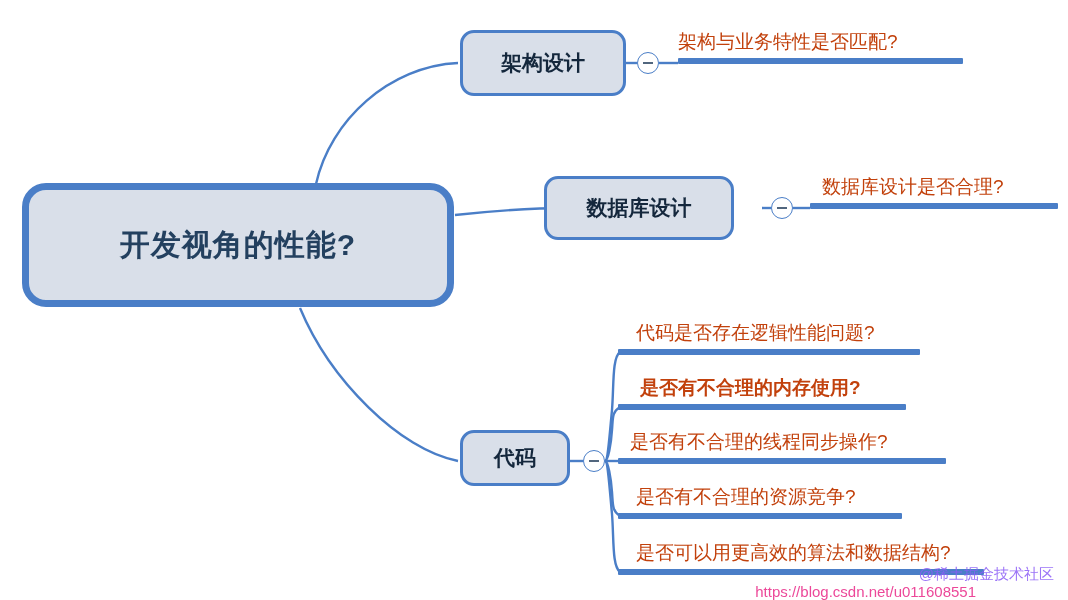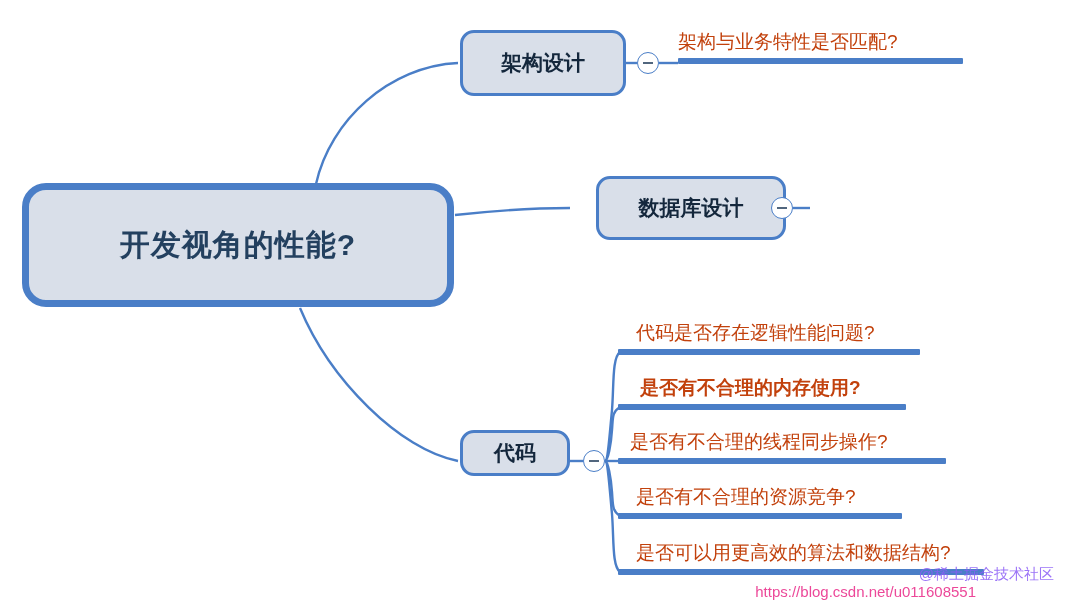--- a/index.html
+++ b/index.html
@@ -52,22 +52,22 @@
     letter-spacing: 1px;
     color: #23405f;
   }
   .node.branch {
     font-size: 21px;
     color: #14273c;
     border-width: 3px;
     border-radius: 14px;
   }
   .node.n-arch   { left: 460px; top: 30px;  width: 166px; height: 66px; }
-  .node.n-db     { left: 596px; top: 176px; width: 190px; height: 64px; align-items: center; }
-  .node.n-code   { left: 460px; top: 430px; width: 110px; height: 46px; }
+  .node.n-db     { left: 544px; top: 176px; width: 190px; height: 64px; align-items: center; }
+  .node.n-code   { left: 460px; top: 430px; width: 110px; height: 56px; }
 
   
   .toggle {
     position: absolute;
     width: 22px;
     height: 22px;
     box-sizing: border-box;
     border: 1.6px solid #4a7ec7;
     border-radius: 50%;
     background: #ffffff;
@@ -168,20 +168,24 @@
     <span class="leaf-bar" style="width:285px;"></span>
   </div>
 
   <div class="node branch n-db">
     <span>数据库设计</span>
   </div>
   <div class="toggle" style="left:771px; top:197px;">
       <i></i>
     </div>
 
+  <div class="leaf" style="left:810px; top:171px; width:248px; height:38px;">
+    <span class="leaf-text" style="left:12px;">数据库设计是否合理?</span>
+    <span class="leaf-bar" style="width:248px;"></span>
+  </div>
 
   <div class="node branch n-code">
     <span>代码</span>
   </div>
   <div class="toggle" style="left:583px; top:450px;">
       <i></i>
     </div>
 
   <div class="leaf" style="left:618px; top:317px; width:302px; height:38px;">
     <span class="leaf-text" style="left:18px;">代码是否存在逻辑性能问题?</span>

